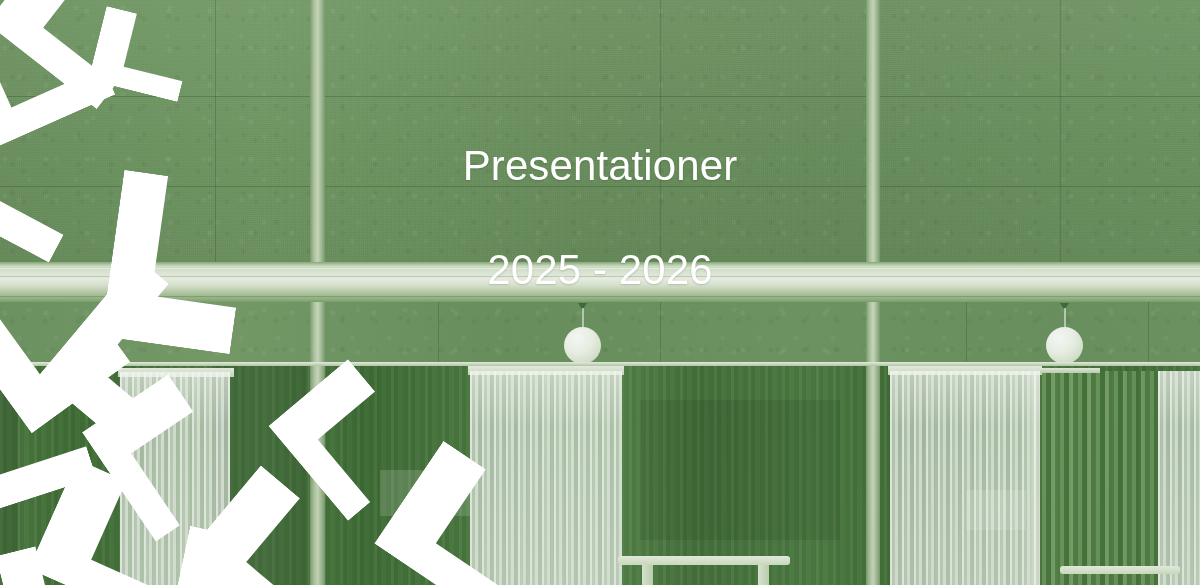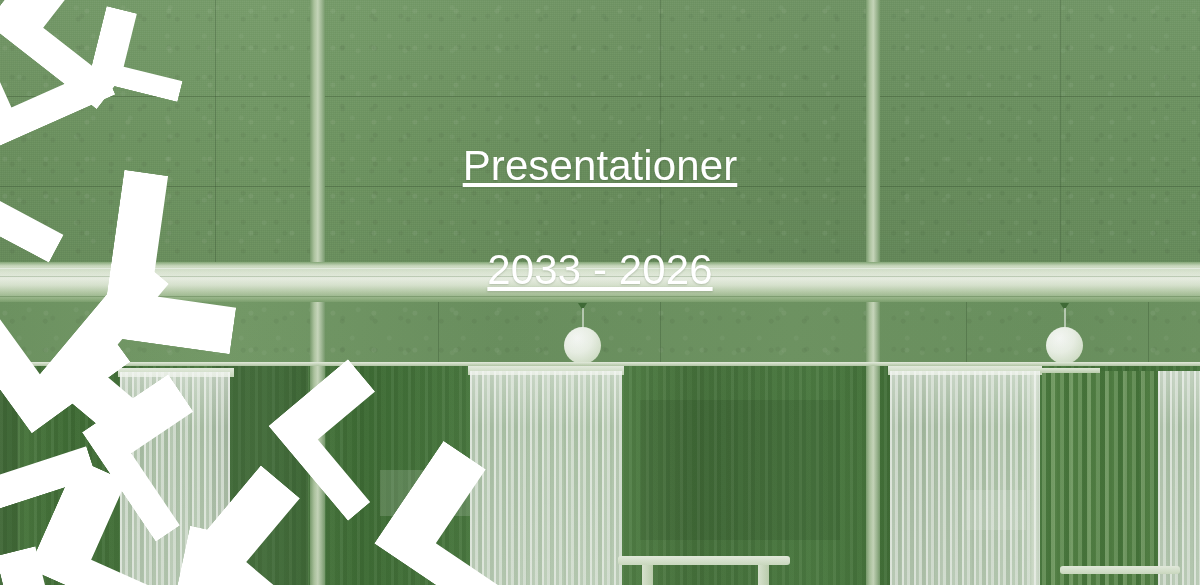--- a/index.html
+++ b/index.html
@@ -166,21 +166,20 @@
   .title{
     position:absolute; left:0; top:88px; width:1200px;
     text-align:center;
     color:#ffffff;
     font-size:42px;
     line-height:52px;
     font-weight:400;
     letter-spacing:.1px;
     text-shadow:0 1px 2px rgba(40,62,34,.22);
     white-space:pre-line;
-    text-decoration:underline;
   }
   .title .ln{ display:block; }
 </style>
 </head>
 <body>
 
 <div id="stage">
 
   <div class="photo">
 
@@ -272,16 +271,16 @@
     <div class="lmark L" style="left:286px; top:388px; width:124px; height:104px; transform:rotate(50deg);"></div>
     <div class="lmark L" style="left:46px;  top:486px; width:158px; height:120px; transform:rotate(24deg);"></div>
     <div class="lmark L" style="left:206px; top:500px; width:150px; height:116px; transform:rotate(40deg);"></div>
     <div class="lmark L" style="left:396px; top:472px; width:150px; height:124px; transform:rotate(34deg);"></div>
     <div class="lmark L" style="left:176px; top:540px; width:150px; height:120px; transform:rotate(12deg);"></div>
     <div class="lmark L" style="left:6px;   top:540px; width:120px; height:100px; transform:rotate(-14deg);"></div>
   </div>
 
   <div class="title">
     <span class="ln">Presentationer</span>
-    <span class="ln">2033 - 2026</span>
+    <span class="ln">2025 - 2026</span>
   </div>
 
 </div>
 
 </body></html>

